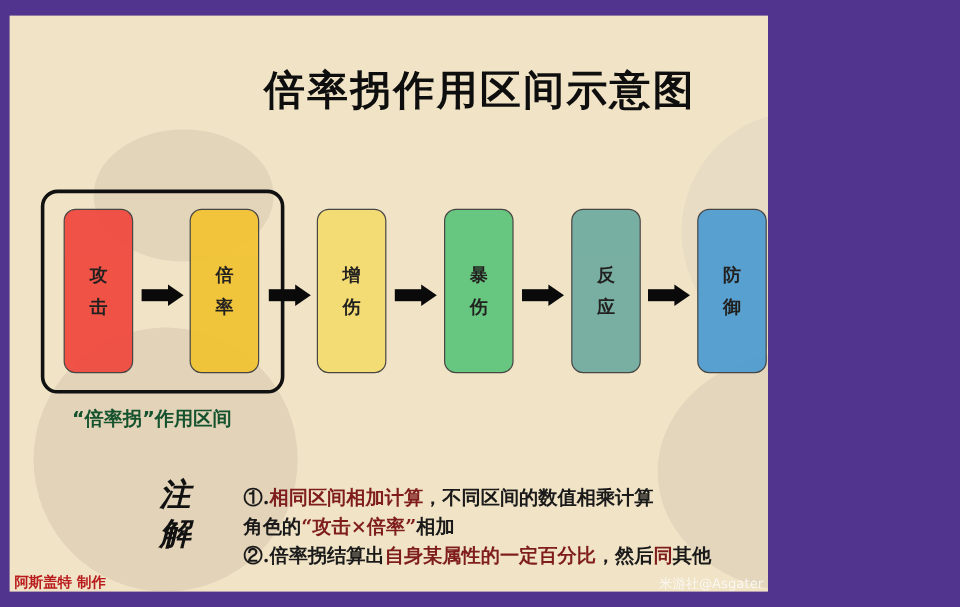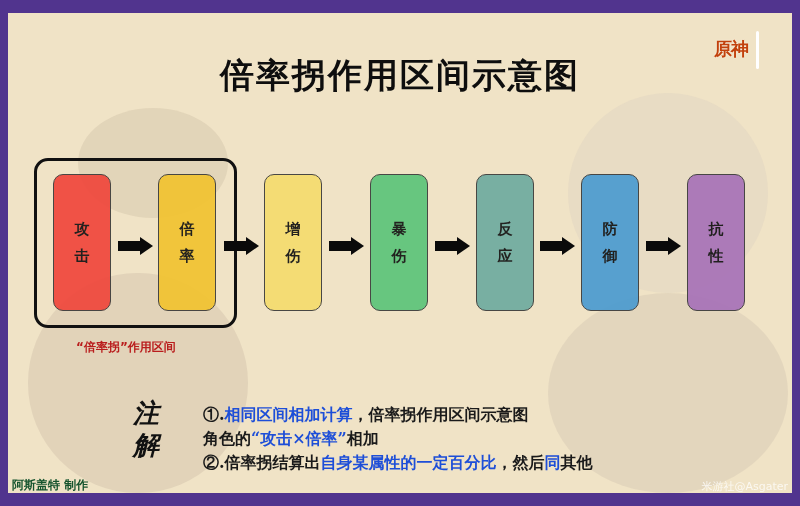--- a/index.html
+++ b/index.html
@@ -6,21 +6,21 @@
   html, body { width: 800px; height: 506px; overflow: hidden; }
   body {
     background: #51348e;
     font-family: "DejaVu Sans", "Liberation Sans", sans-serif;
     position: relative;
   }
 
   .pg {
     position: absolute;
     left: 8px; top: 13px;
-    width: 784px; height: 480px;
+    width: 632px; height: 480px;
     background: #f0e3c6;
     overflow: hidden;
   }
   .deco {
     position: absolute;
     border-radius: 50%;
     opacity: 0.35;
   }
   .title {
     position: absolute;
@@ -89,24 +89,24 @@
   .arrow .head {
     position: absolute;
     left: 22px; top: 0;
     width: 0; height: 0;
     border-top: 9px solid transparent;
     border-bottom: 9px solid transparent;
     border-left: 13px solid #0a0a0a;
   }
   .group-label {
     position: absolute;
-    left: 68px; top: 326px;
-    font-size: 12px;
-    font-weight: 900;
-    color: #b91c1c;
+    left: 52px; top: 326px;
+    font-size: 16px;
+    font-weight: 900;
+    color: #14532d;
   }
   .note-label {
     position: absolute;
     left: 118px; top: 384px;
     width: 40px;
     font-size: 26px;
     font-weight: 900;
     font-style: italic;
     color: #111;
     line-height: 32px;
@@ -114,27 +114,27 @@
   }
   .notes {
     position: absolute;
     left: 195px; top: 390px;
     font-family: "DejaVu Serif", "Liberation Serif", serif;
     font-size: 16px;
     font-weight: bold;
     color: #1a1a1a;
     line-height: 24px;
   }
-  .red { color: #1d4ed8; }
+  .red { color: #7f1d1d; }
   .credit {
     position: absolute;
     left: 4px; top: 464px;
     font-size: 12px;
     font-weight: 900;
-    color: #14532d;
+    color: #b91c1c;
   }
   .watermark {
     position: absolute;
     right: 4px; top: 466px;
     font-size: 11px;
     color: rgba(255,255,255,0.75);
     text-align: center;
   }
 </style>
 </head>
@@ -217,21 +217,21 @@
 
   <div class="group-label">“倍率拐”作用区间</div>
 
   <div class="note-label">
     <div>注</div>
     <div>解</div>
   </div>
 
   <div class="notes">
     <div>
-      <span>①.</span><span class="red">相同区间相加计算</span><span>，倍率拐作用区间示意图</span>
+      <span>①.</span><span class="red">相同区间相加计算</span><span>，不同区间的数值相乘计算</span>
     </div>
     <div>
       <span>角色的</span><span class="red">“攻击×倍率”</span><span>相加</span>
     </div>
     <div>
       <span>②.倍率拐结算出</span><span class="red">自身某属性的一定百分比</span><span>，然后</span><span class="red">同</span><span>其他</span>
     </div>
   </div>
 
   <div class="credit">阿斯盖特 制作</div>

